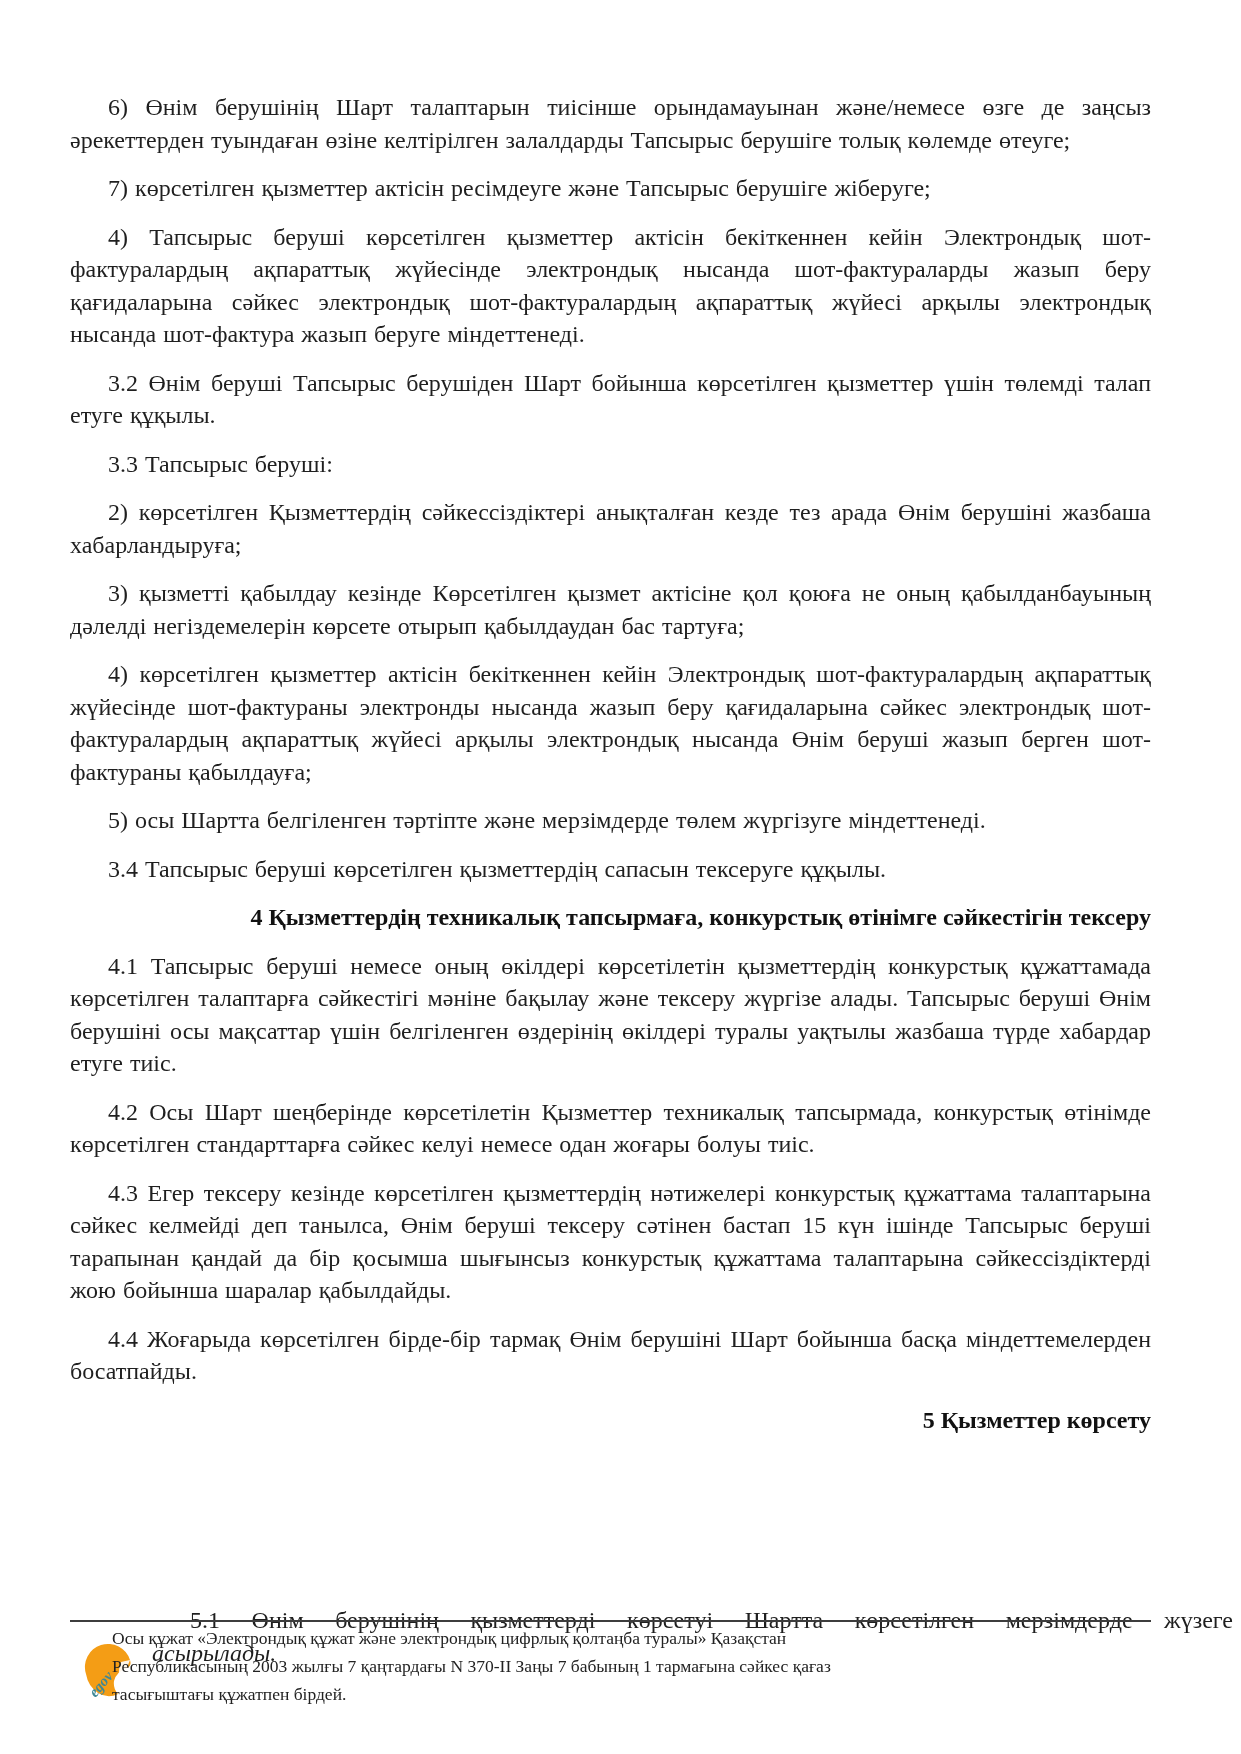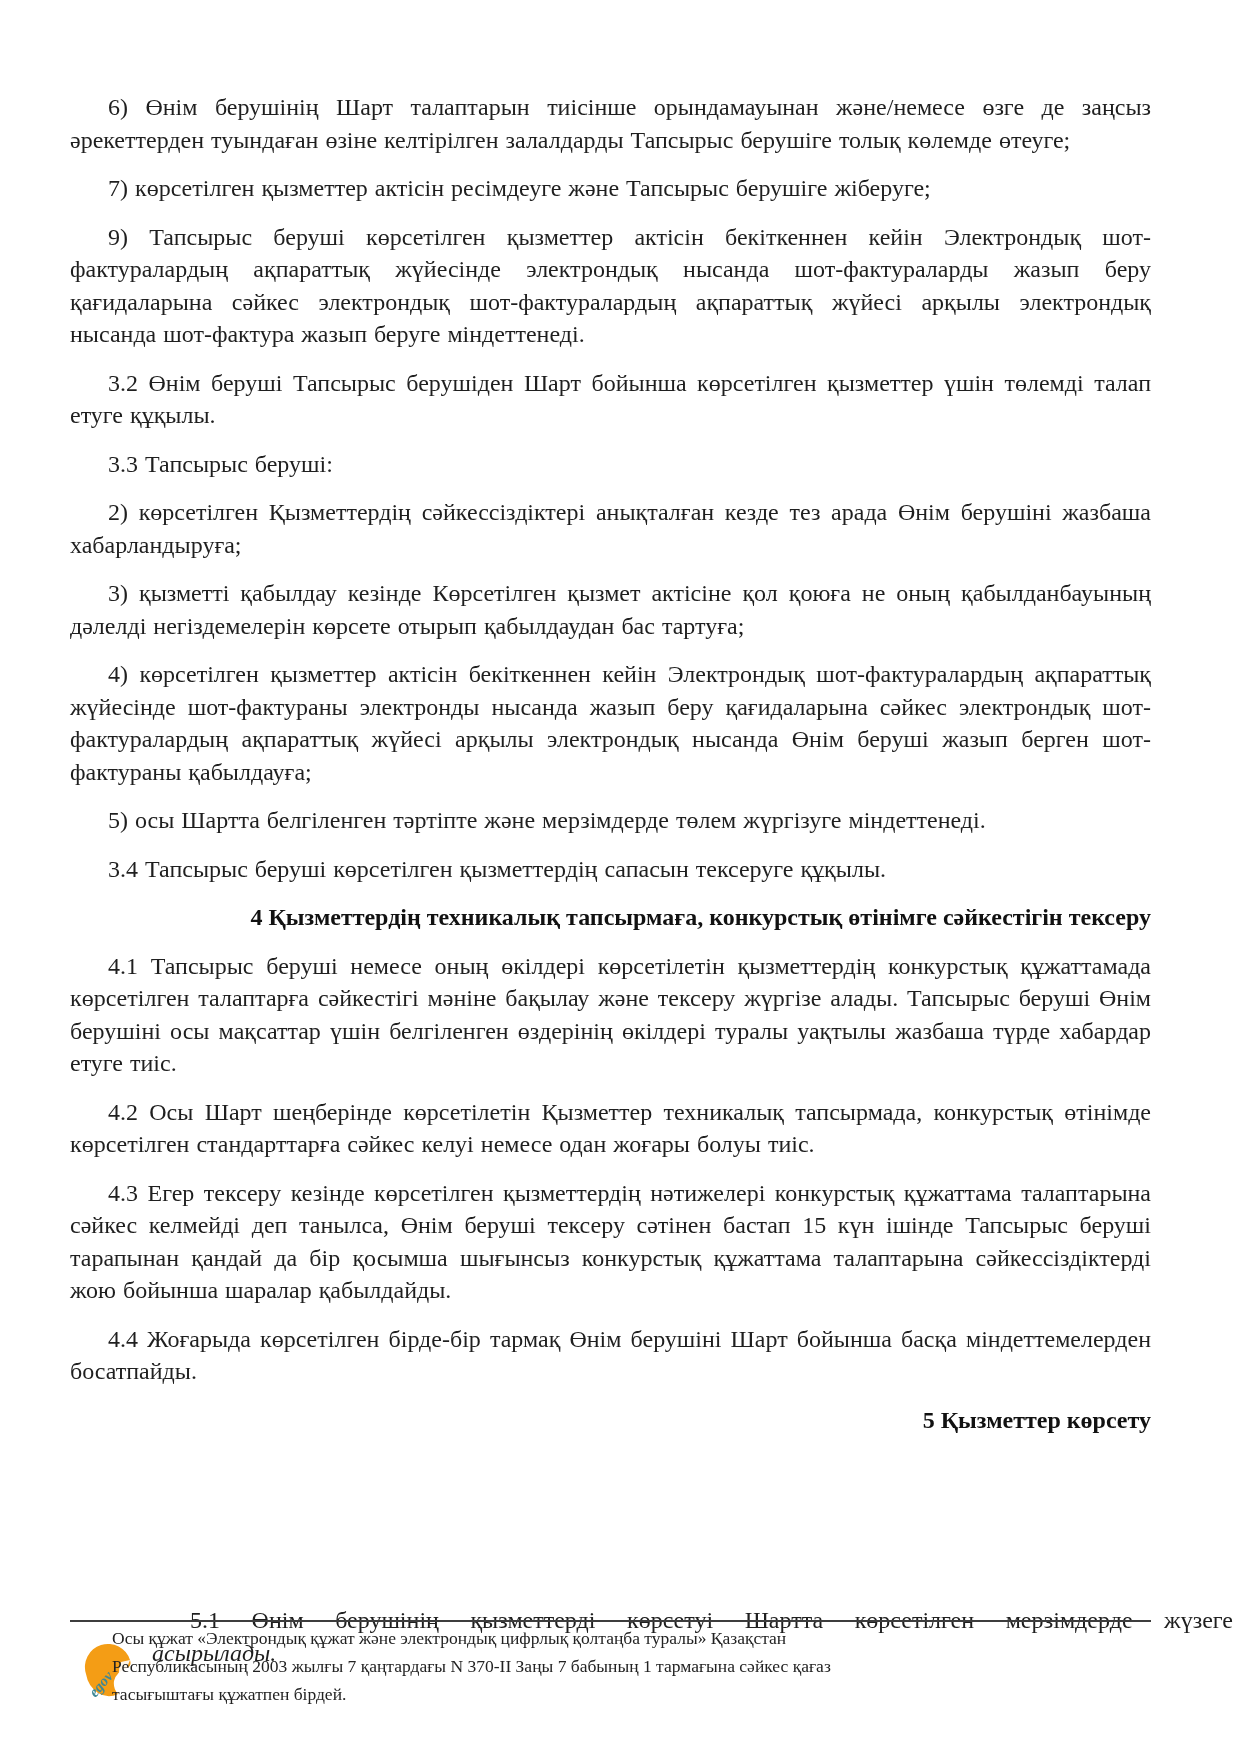--- a/index.html
+++ b/index.html
@@ -68,21 +68,21 @@
   }
 </style>
 </head>
 <body>
 
 <div class="page">
 
   <div class="doc-flow" id="doc-flow">
       <p class="para">6) Өнім берушінің Шарт талаптарын тиісінше орындамауынан және/немесе өзге де заңсыз әрекеттерден туындаған өзіне келтірілген залалдарды Тапсырыс берушіге толық көлемде өтеуге;</p>
       <p class="para">7) көрсетілген қызметтер актісін ресімдеуге және Тапсырыс берушіге жіберуге;</p>
-      <p class="para">9) Тапсырыс беруші көрсетілген қызметтер актісін бекіткеннен кейін Электрондық шот-фактуралардың ақпараттық жүйесінде электрондық нысанда шот-фактураларды жазып беру қағидаларына сәйкес электрондық шот-фактуралардың ақпараттық жүйесі арқылы электрондық нысанда шот-фактура жазып беруге міндеттенеді.</p>
+      <p class="para">4) Тапсырыс беруші көрсетілген қызметтер актісін бекіткеннен кейін Электрондық шот-фактуралардың ақпараттық жүйесінде электрондық нысанда шот-фактураларды жазып беру қағидаларына сәйкес электрондық шот-фактуралардың ақпараттық жүйесі арқылы электрондық нысанда шот-фактура жазып беруге міндеттенеді.</p>
       <p class="para">3.2 Өнім беруші Тапсырыс берушіден Шарт бойынша көрсетілген қызметтер үшін төлемді талап етуге құқылы.</p>
       <p class="para">3.3 Тапсырыс беруші:</p>
       <p class="para">2) көрсетілген Қызметтердің сәйкессіздіктері анықталған кезде тез арада Өнім берушіні жазбаша хабарландыруға;</p>
       <p class="para">3) қызметті қабылдау кезінде Көрсетілген қызмет актісіне қол қоюға не оның қабылданбауының дәлелді негіздемелерін көрсете отырып қабылдаудан бас тартуға;</p>
       <p class="para">4) көрсетілген қызметтер актісін бекіткеннен кейін Электрондық шот-фактуралардың ақпараттық жүйесінде шот-фактураны электронды нысанда жазып беру қағидаларына сәйкес электрондық шот-фактуралардың ақпараттық жүйесі арқылы электрондық нысанда Өнім беруші жазып берген шот-фактураны қабылдауға;</p>
       <p class="para">5) осы Шартта белгіленген тәртіпте және мерзімдерде төлем жүргізуге міндеттенеді.</p>
       <p class="para">3.4 Тапсырыс беруші көрсетілген қызметтердің сапасын тексеруге құқылы.</p>
       <h2 class="heading">4 Қызметтердің техникалық тапсырмаға, конкурстық өтінімге сәйкестігін тексеру</h2>
       <p class="para">4.1 Тапсырыс беруші немесе оның өкілдері көрсетілетін қызметтердің конкурстық құжаттамада көрсетілген талаптарға сәйкестігі мәніне бақылау және тексеру жүргізе алады. Тапсырыс беруші Өнім берушіні осы мақсаттар үшін белгіленген өздерінің өкілдері туралы уақтылы жазбаша түрде хабардар етуге тиіс.</p>
       <p class="para">4.2 Осы Шарт шеңберінде көрсетілетін Қызметтер техникалық тапсырмада, конкурстық өтінімде көрсетілген стандарттарға сәйкес келуі немесе одан жоғары болуы тиіс.</p>

